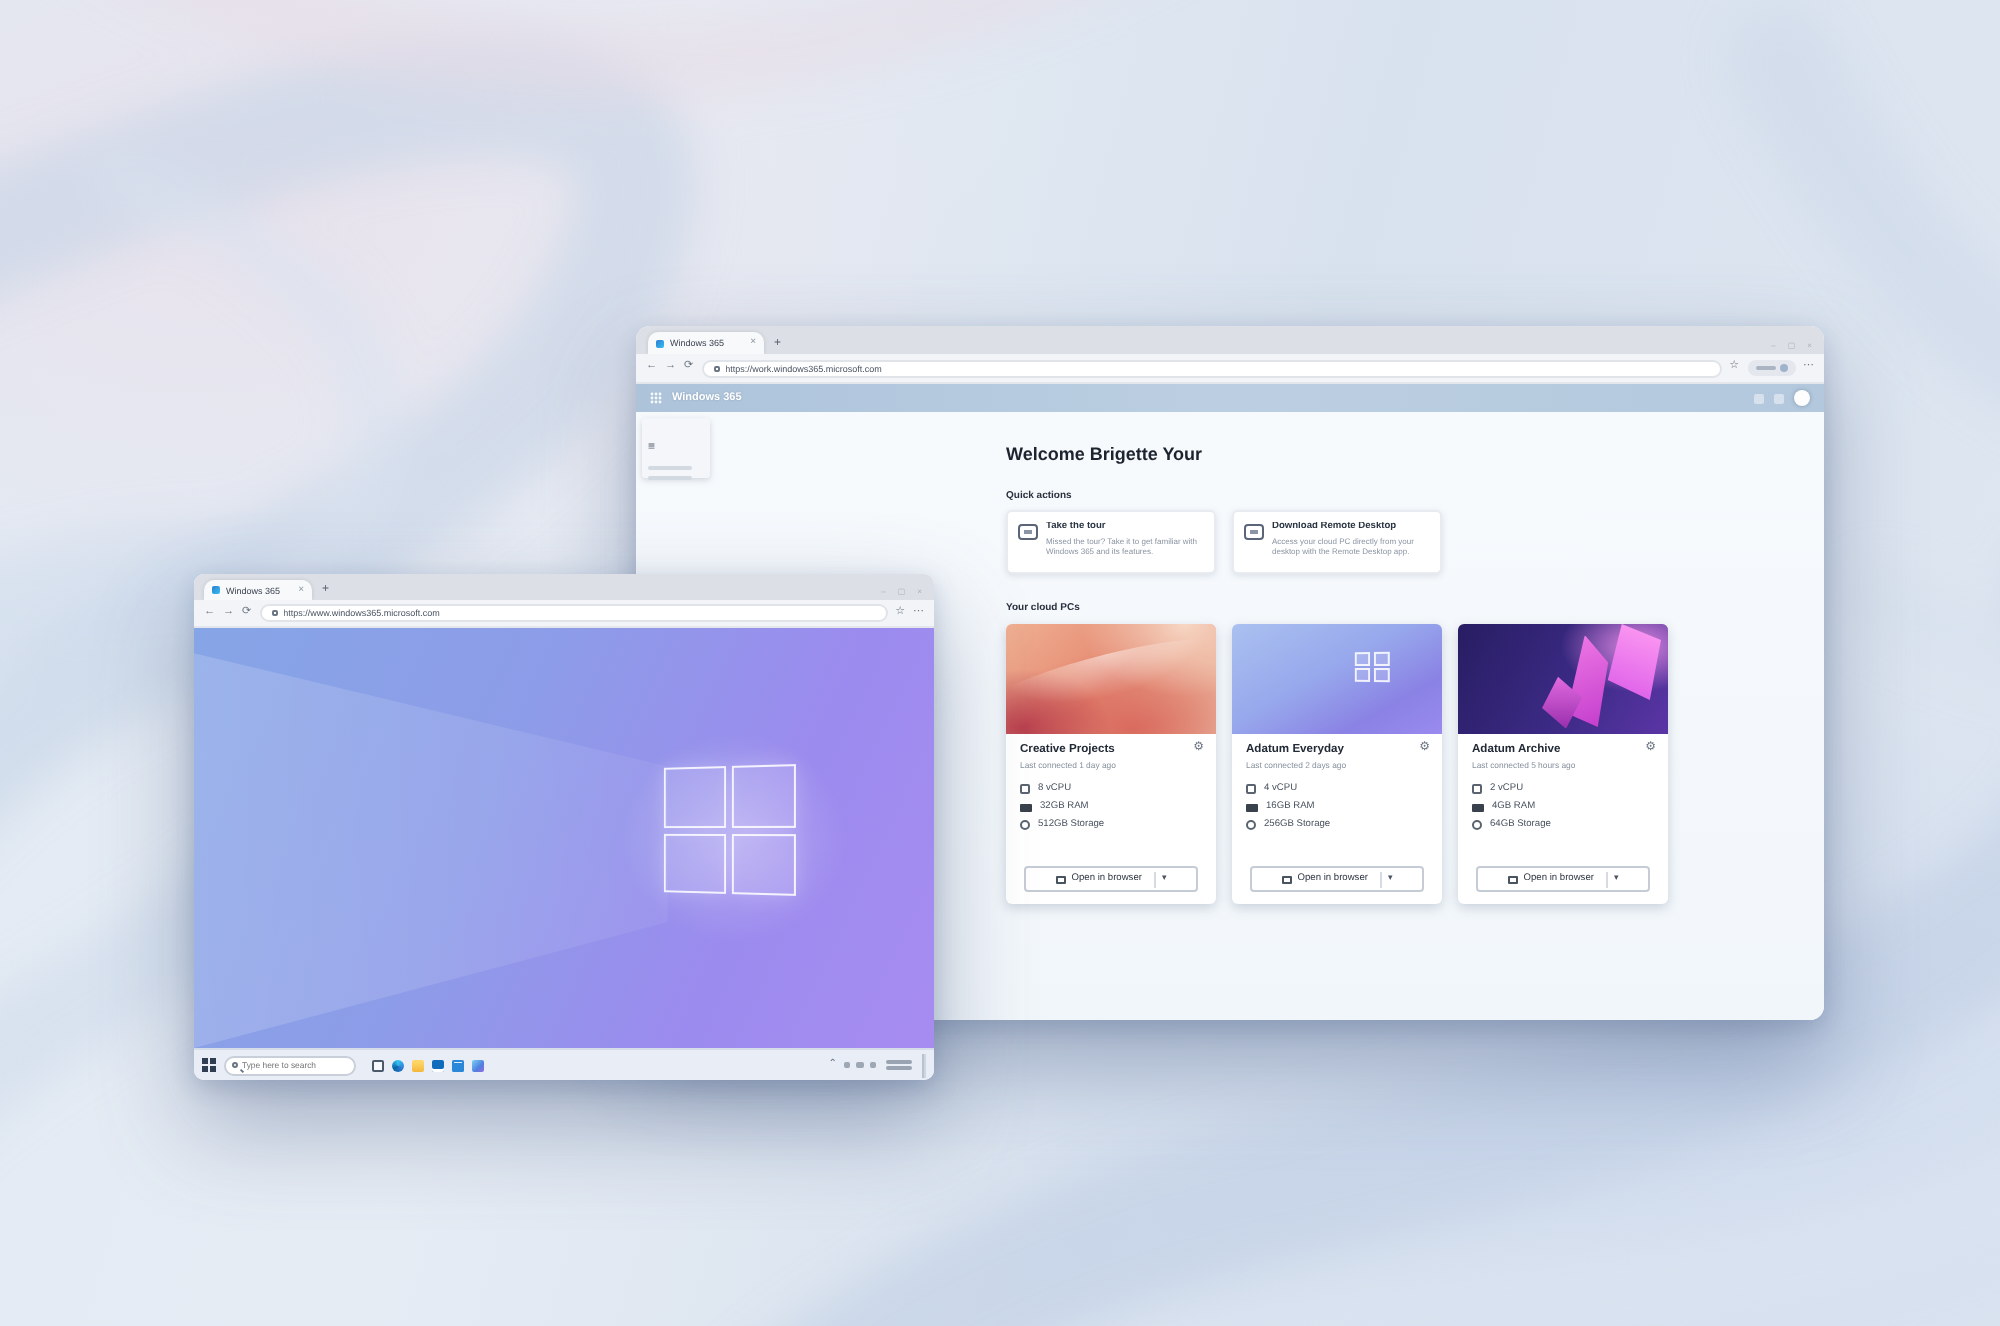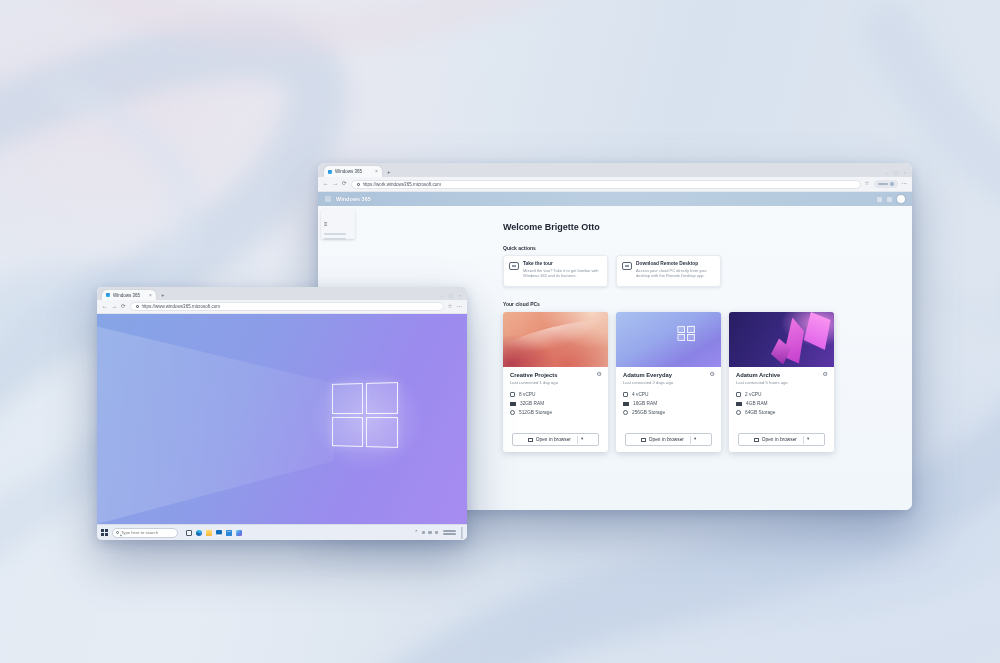--- a/index.html
+++ b/index.html
@@ -200,21 +200,21 @@
   </div>
 
   <div class="content">
     <div class="flyout">
       <span class="menuic">≡</span>
       <div class="flyline"></div>
       <div class="flyline"></div>
     </div>
 
     <div class="main">
-      <div class="welcome">Welcome Brigette Otto</div>
+      <div class="welcome">Welcome Brigette Your</div>
 
       <div class="seclabel qa">Quick actions</div>
       <div class="qrow">
         <div class="qcard">
           <span class="qic"></span>
           <span class="qtxt">
             <div class="qtitle">Take the tour</div>
             <div class="qdesc">Missed the tour? Take it to get familiar with Windows 365 and its features.</div>
           </span>
         </div>

